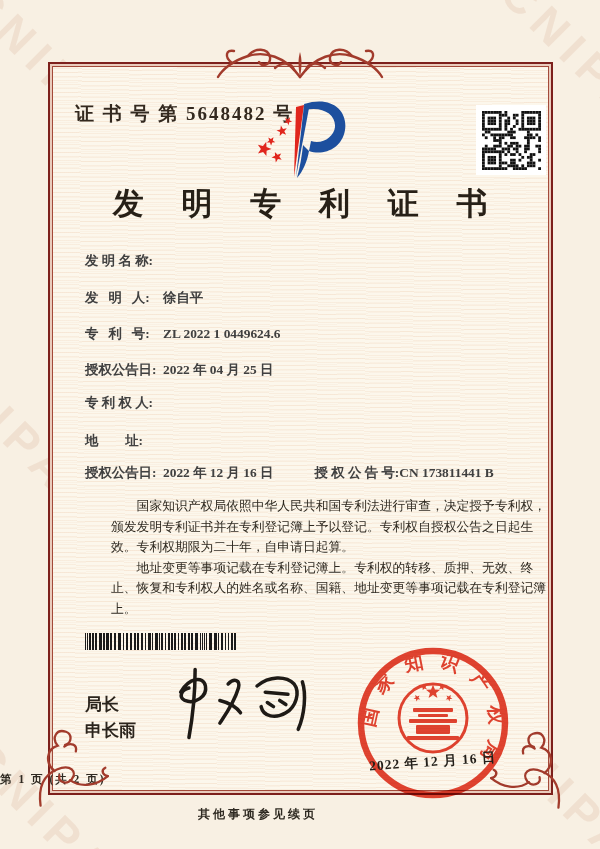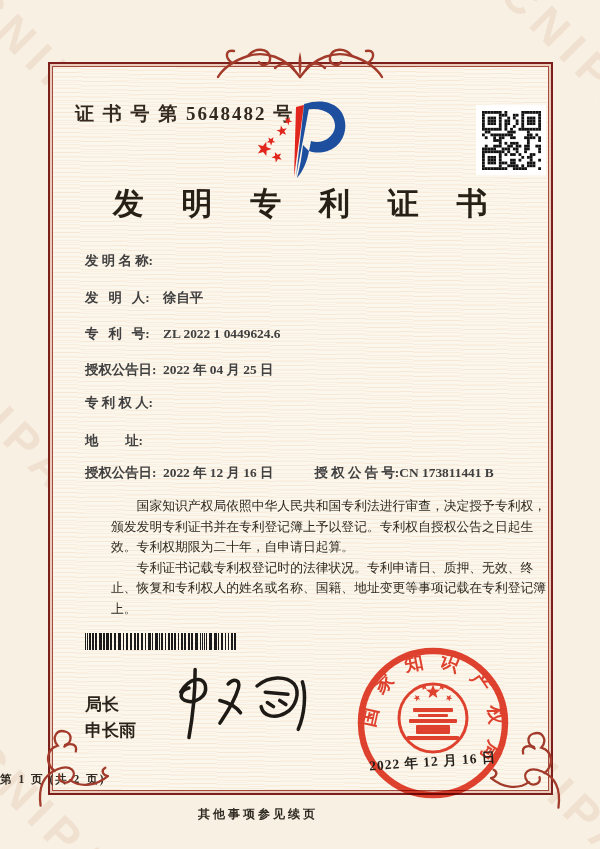--- a/index.html
+++ b/index.html
@@ -376,21 +376,21 @@
 </div>
 <div class="frow r6">
   <span class="flabel">授权公告日:</span>
   <span class="fvalue">2022 年 12 月 16 日</span>
   <span class="flabel2">授 权 公 告 号:</span>
   <span class="fvalue">CN 173811441 B</span>
 </div>
 
 <div class="body-text">
   <p>国家知识产权局依照中华人民共和国专利法进行审查，决定授予专利权，颁发发明专利证书并在专利登记簿上予以登记。专利权自授权公告之日起生效。专利权期限为二十年，自申请日起算。</p>
-  <p>专利证书记载专利权登记时的法律状况。专利申请日、质押、无效、终止、恢复和专利权人的姓名或名称、国籍、地址变更等事项记载在专利登记簿上。</p>
+  <p>地址变更等事项记载在专利登记簿上。专利权的转移、质押、无效、终止、恢复和专利权人的姓名或名称、国籍、地址变更等事项记载在专利登记簿上。</p>
 </div>
 
 <svg class="barcode" id="barcode-svg" width="155" height="17" viewBox="0 0 155 17" fill="#1a1a1a">
     <rect x="0" y="0" width="1" height="17"></rect>
     <rect x="2" y="0" width="1" height="17"></rect>
     <rect x="4" y="0" width="2" height="17"></rect>
     <rect x="7" y="0" width="2" height="17"></rect>
     <rect x="10" y="0" width="2" height="17"></rect>
     <rect x="14" y="0" width="3" height="17"></rect>
     <rect x="18" y="0" width="2" height="17"></rect>

